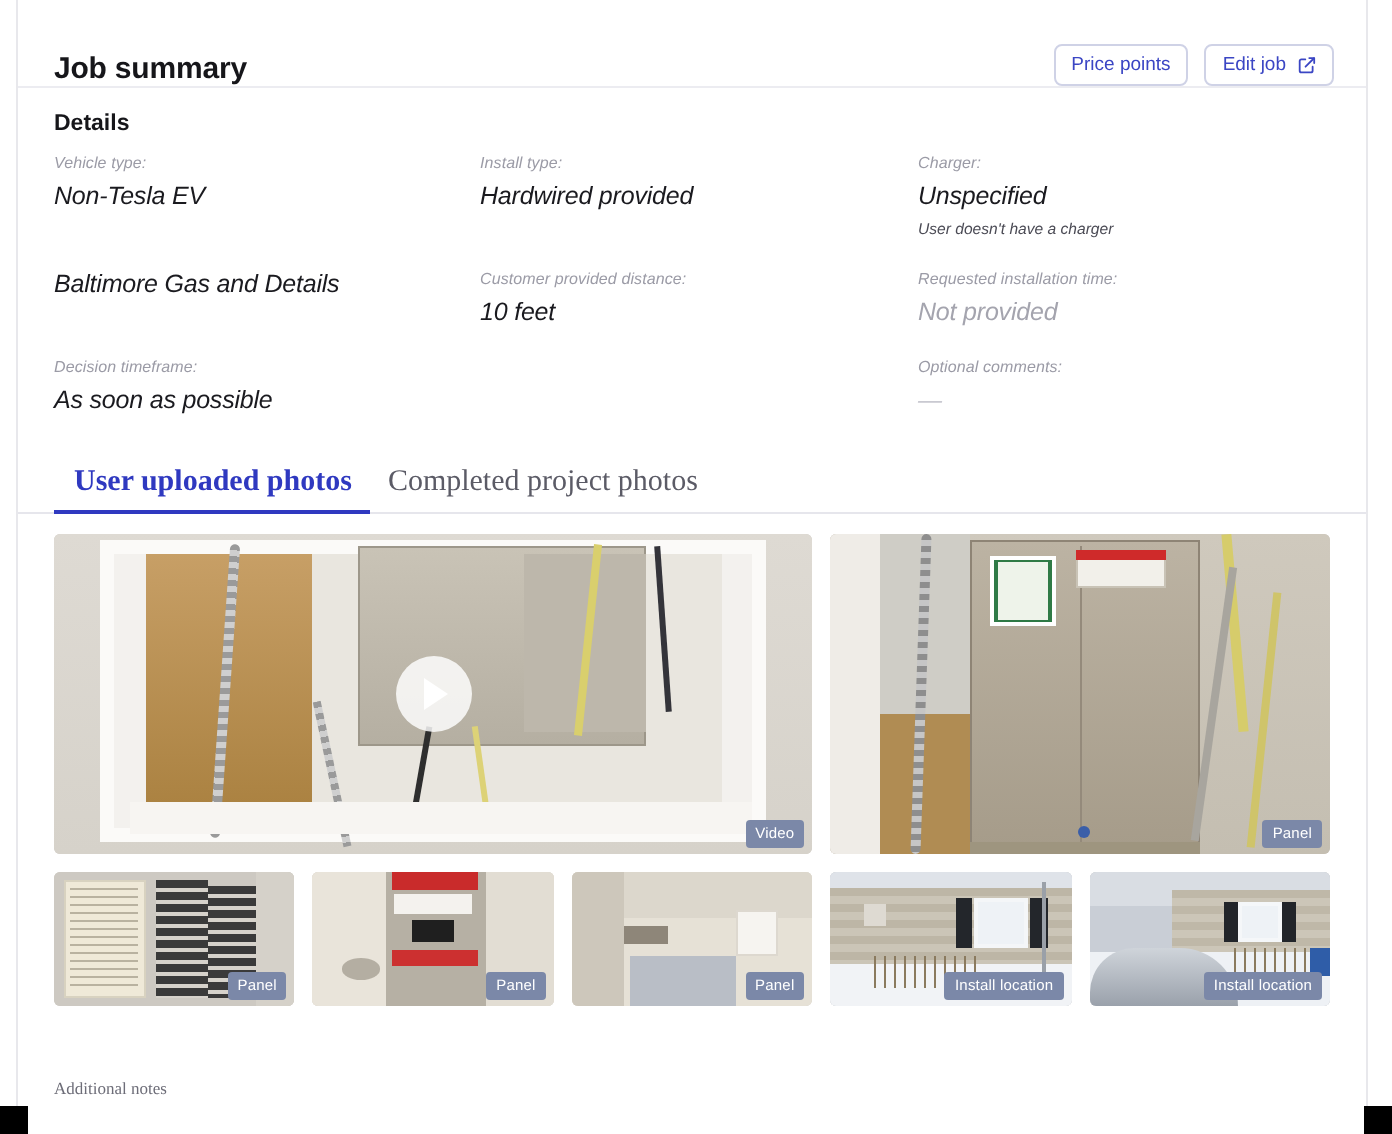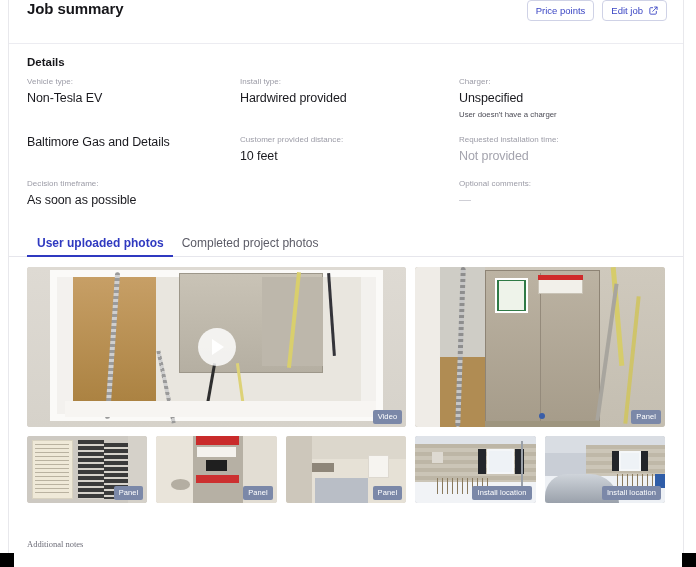--- a/index.html
+++ b/index.html
@@ -34,21 +34,21 @@
     min-height: 567px;
     background: #fff;
     border-left: 1px solid #e8e8ec;
     border-right: 1px solid #e8e8ec;
   }
 
   
   .card-header {
     height: 44px;
     display: flex;
-    align-items: flex-start;
+    align-items: flex-end;
     justify-content: space-between;
     padding: 0 16px 0 18px;
     border-bottom: 1px solid #ececf1;
     gap: 20px;
   }
   .page-title {
     font-size: 15px;
     font-weight: 700;
     color: #16161a;
     letter-spacing: -0.1px;
@@ -78,21 +78,21 @@
     font-size: 11.5px;
     font-weight: 700;
     color: #16161a;
     margin: 0 0 9px 0;
   }
   .detail-grid {
     display: grid;
     grid-template-columns: 213px 219px 1fr;
     row-gap: 0;
   }
-  .detail-cell { padding-bottom: 16px; }
+  .detail-cell { padding-bottom: 16px; font-style: italic; }
   .detail-label {
     font-size: 8px;
     color: #9b9ba6;
     margin-bottom: 5px;
     letter-spacing: 0.05px;
   }
   .detail-value {
     font-size: 12.5px;
     color: #1a1a1f;
     letter-spacing: -0.1px;
@@ -110,26 +110,27 @@
     display: flex;
     align-items: flex-end;
     justify-content: space-between;
     padding: 0 16px 0 18px;
     border-bottom: 1px solid #e6e6ec;
     margin-top: 6px;
     height: 28px;
   }
   .tabs { display: flex; align-items: flex-end; gap: 0; height: 28px; }
   .tab {
-    font-size: 12px;
+    font-size: 15px;
     color: #5b5b66;
     padding: 0 9px 6px 9px;
     cursor: pointer;
     position: relative;
     white-space: nowrap;
+    font-family: Liberation Serif, serif;
   }
   .tab:first-child { padding-left: 10px; }
   .tab.active {
     color: #2f39c0;
     font-weight: 700;
   }
   .tab.active::after {
     content: "";
     position: absolute;
     left: 0; right: 0; bottom: -1px;

